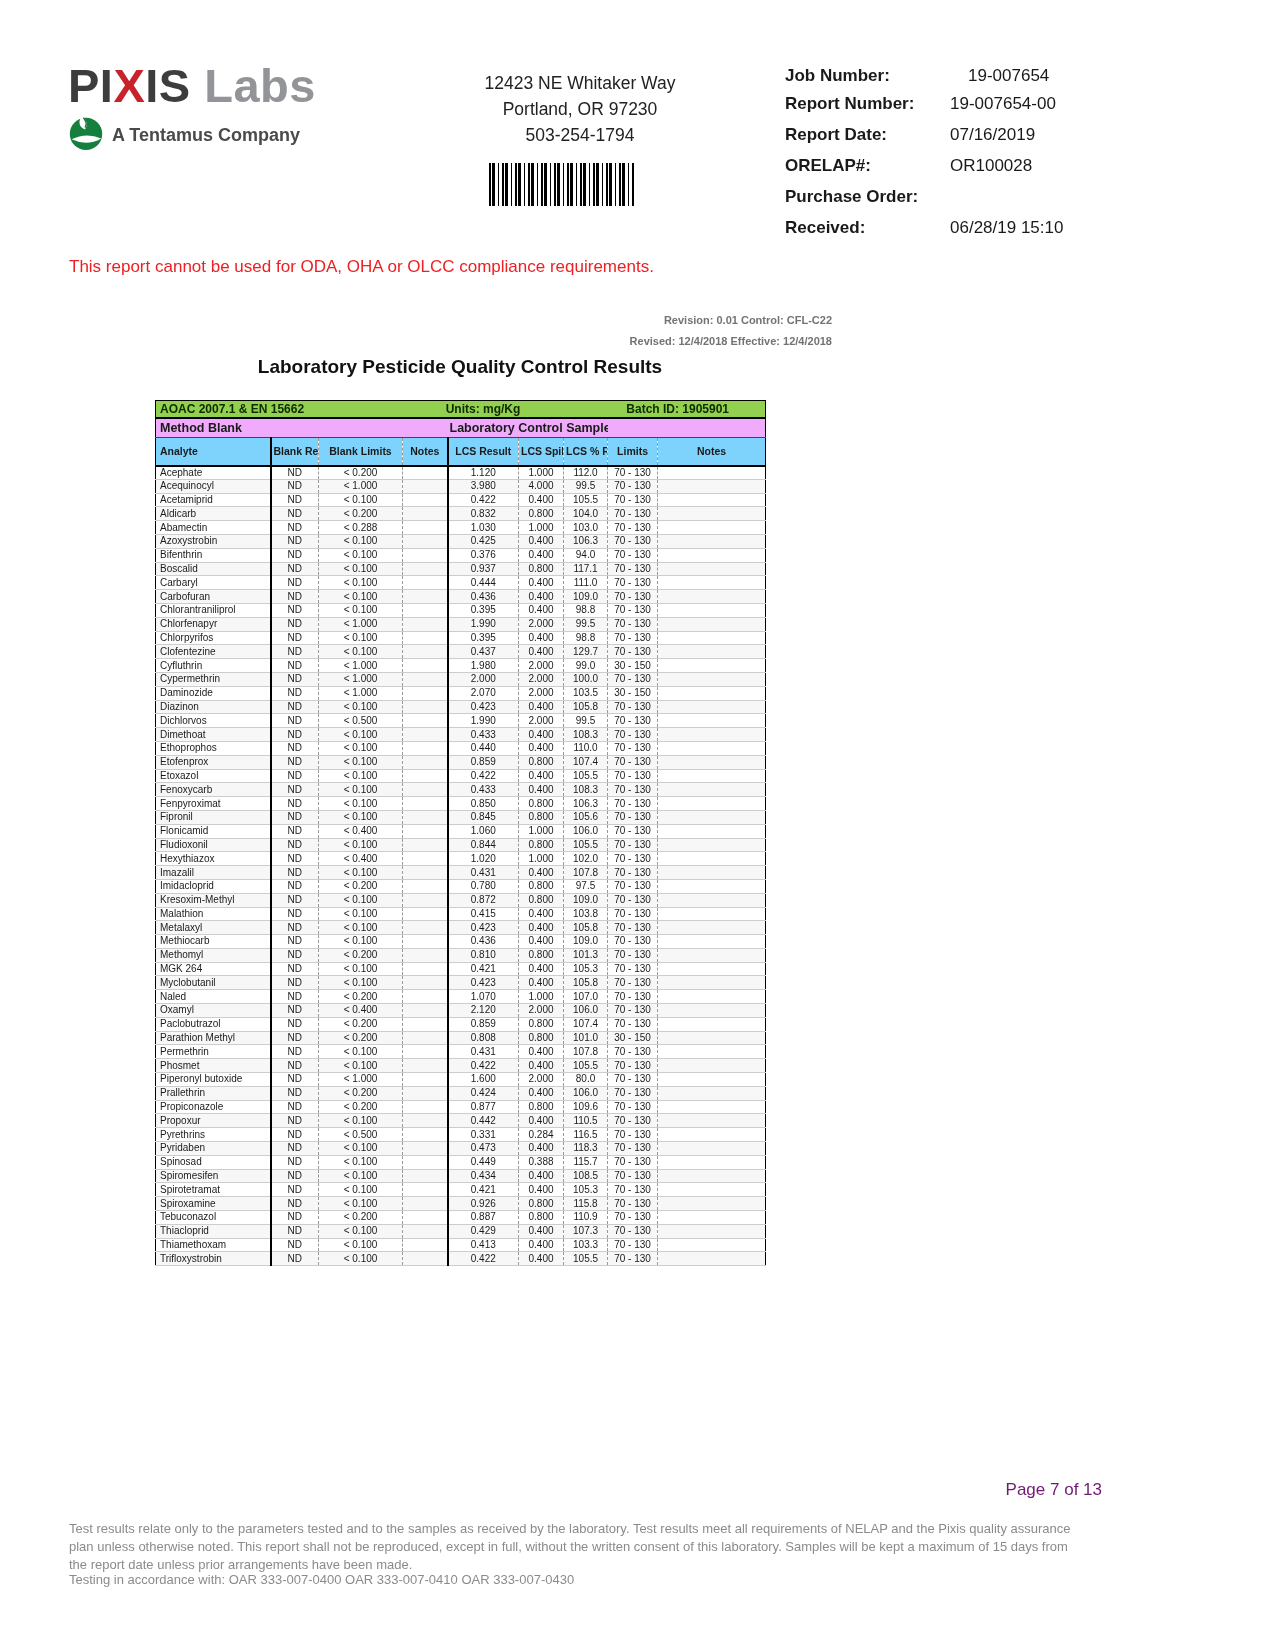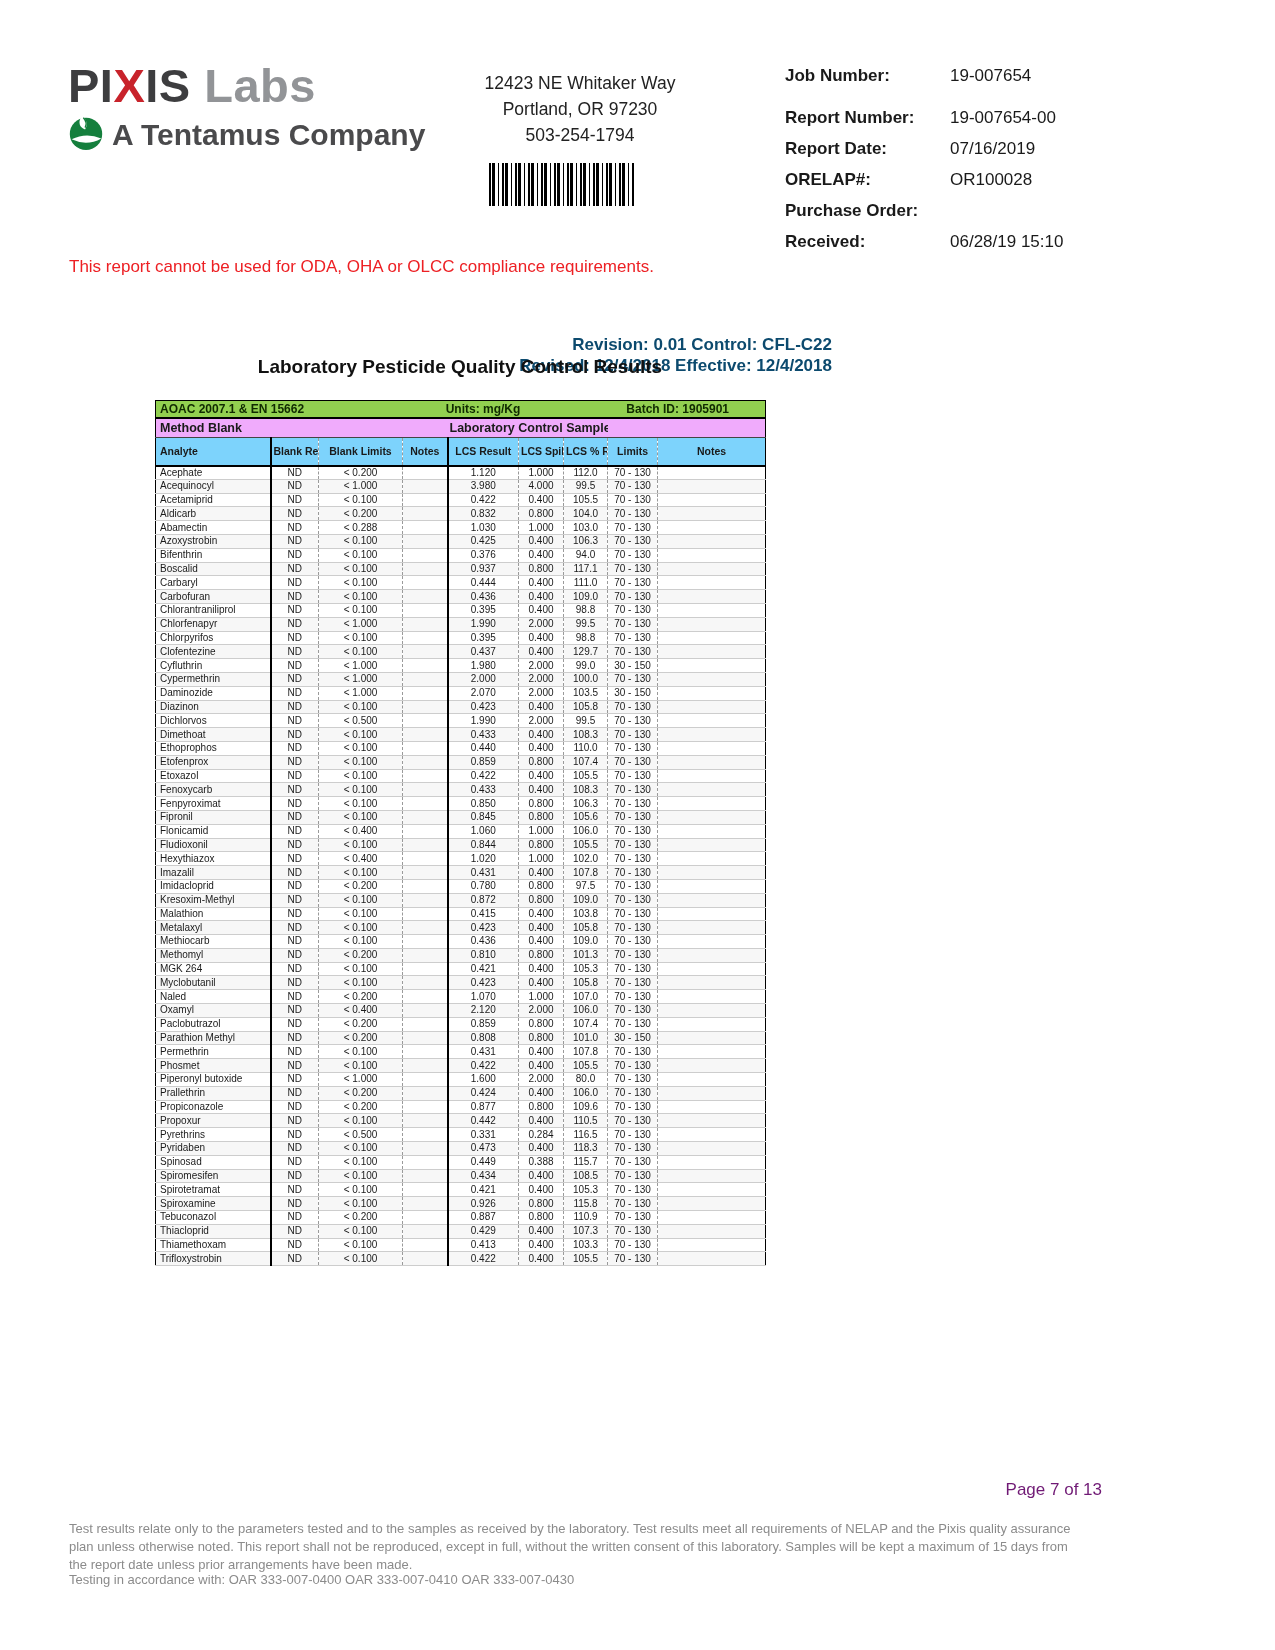--- a/index.html
+++ b/index.html
@@ -6,38 +6,38 @@
   .page{position:relative;width:1275px;height:1650px;background:#fff;overflow:hidden;
         font-family:"Liberation Sans",sans-serif;color:#1a1a1a;}
 
   
   .logo{position:absolute;left:68px;top:62px;}
   .logo-line1{font-size:47px;font-weight:800;letter-spacing:0.5px;line-height:1;}
   .logo-dark{color:#3d3d3f;}
   .logo-red{color:#c8232b;}
   .logo-gray{color:#929497;font-weight:700;}
   .logo-line2{display:flex;align-items:center;margin-top:6px;gap:8px;}
-  .logo-line2 .tagline{font-size:30px;font-weight:700;color:#4a4a4c;}
+  .logo-line2 .tagline{font-size:18px;font-weight:700;color:#4a4a4c;}
 
   .address{position:absolute;left:400px;top:70px;width:360px;text-align:center;
            font-size:17.5px;line-height:26px;color:#222;}
 
   .barcode{position:absolute;left:489px;top:163px;width:146px;height:43px;
            background:repeating-linear-gradient(90deg,#000 0 2px,#fff 2px 3px,#000 3px 6px,#fff 6px 9px,#000 9px 10px,#fff 10px 13px);}
 
   .meta{position:absolute;left:785px;top:66px;font-size:17px;}
   .meta-row{display:flex;margin-bottom:11px;line-height:20px;}
-  .meta-row.gap{margin-bottom:22px;}
+  .meta-row.gap{margin-bottom:8px;gap:18px;}
   .meta-label{width:165px;font-weight:700;}
   .meta-value{white-space:nowrap;}
 
   .notice{position:absolute;left:69px;top:257px;font-size:17px;color:#ed2024;}
 
   .revision{position:absolute;right:443px;top:310px;text-align:right;
-            font-size:17px;font-weight:600;line-height:21px;color:#0c4a6e;margin-top:24px;}
+            font-size:11px;font-weight:600;line-height:21px;color:#737373;}
 
   
   .qc-title{position:absolute;left:155px;top:356px;width:610px;text-align:center;
             font-size:19px;font-weight:700;color:#111;}
 
   table.qc{position:absolute;left:155px;top:400px;width:610px;border-collapse:collapse;
            table-layout:fixed;border:1.5px solid #000;}
   table.qc th,table.qc td{padding:0 2px;overflow:hidden;white-space:nowrap;box-sizing:border-box;}
 
   tr.bar-row th{background:#92d050;height:17px;font-size:12px;font-weight:700;color:#102a00;

